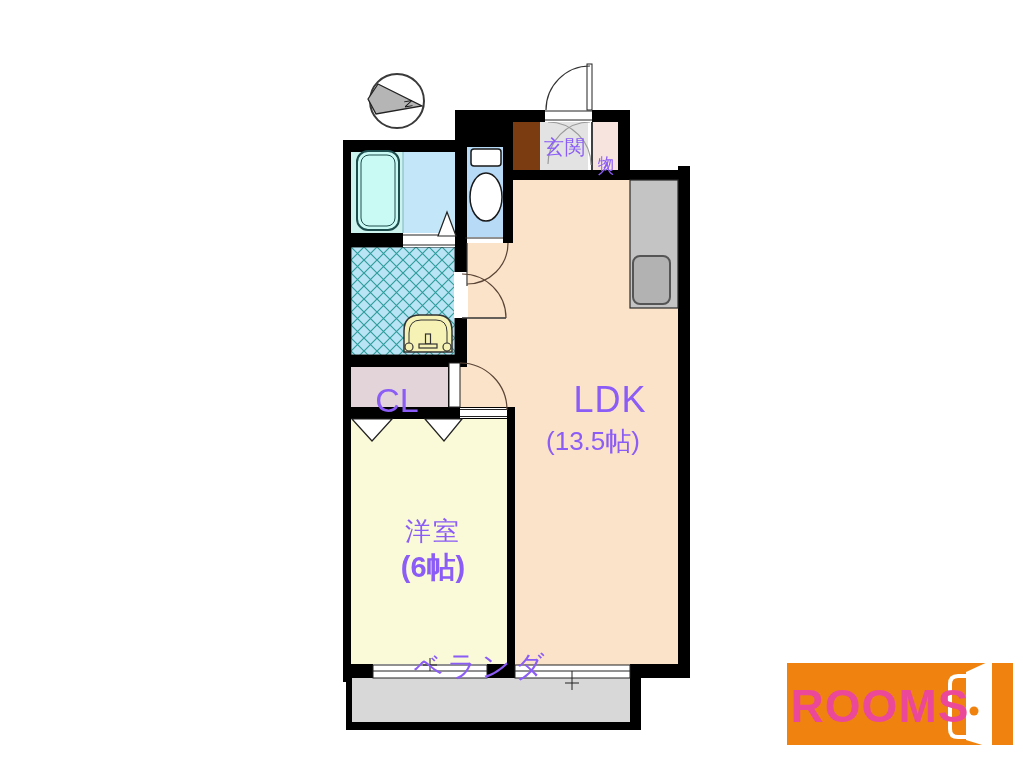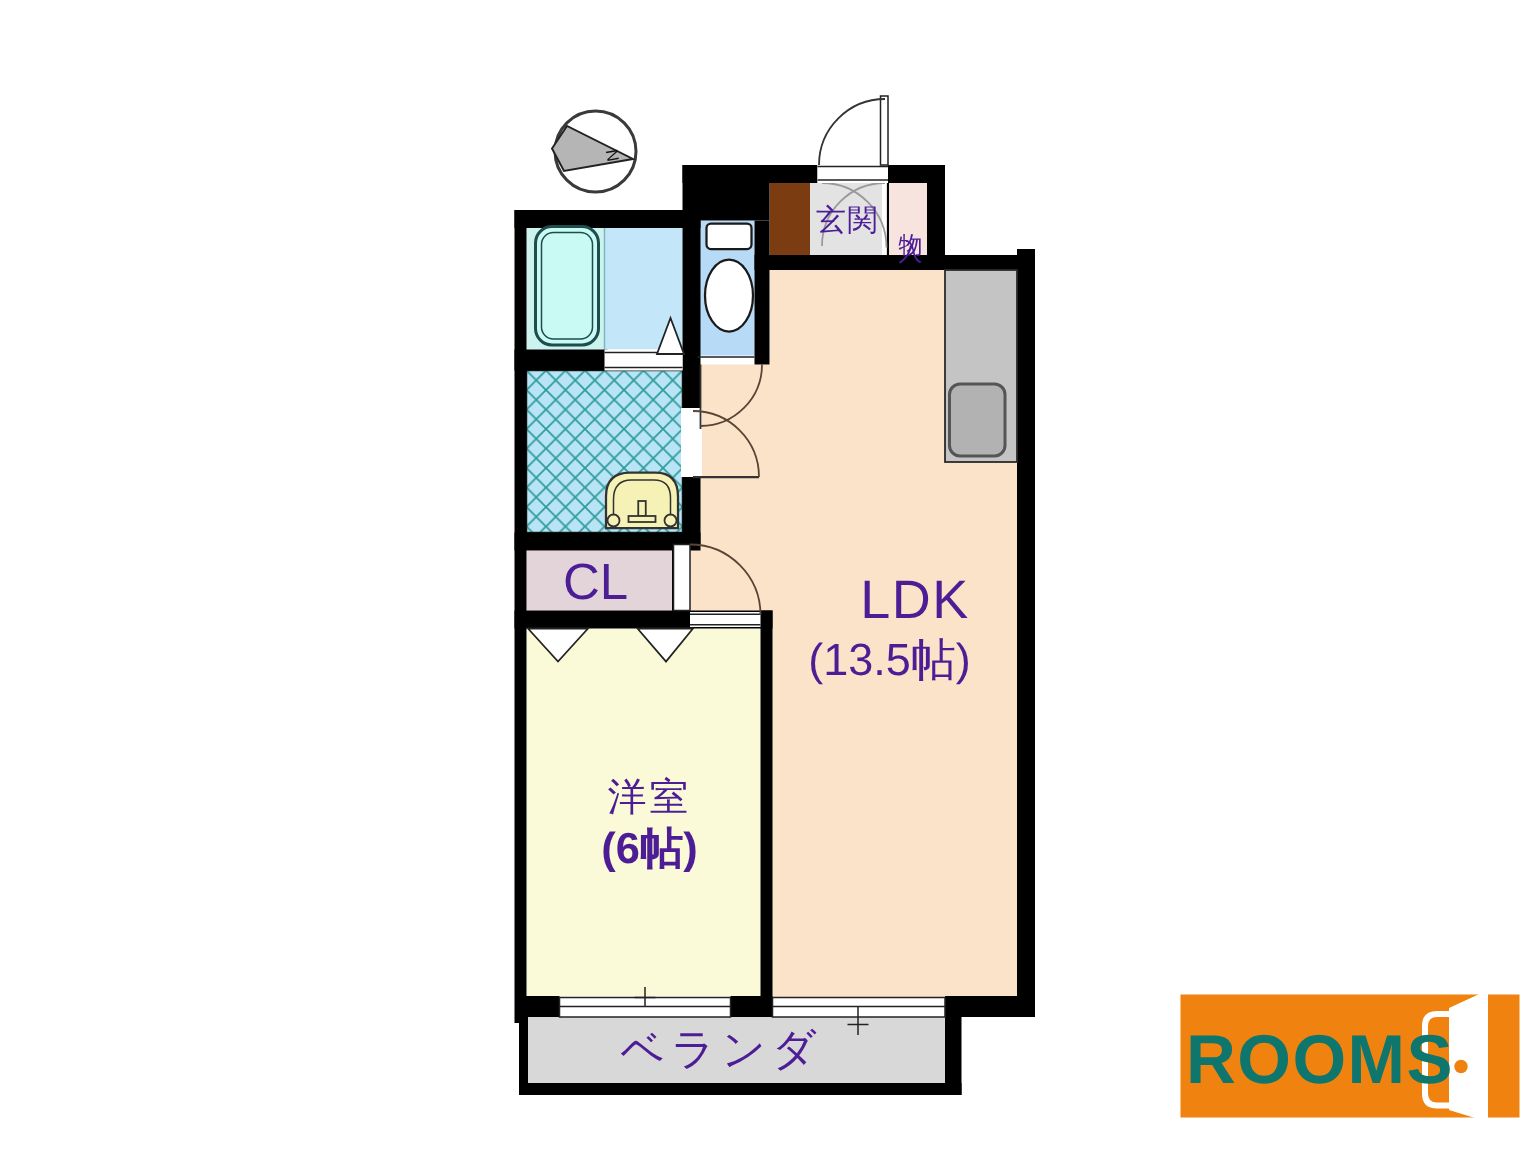--- a/index.html
+++ b/index.html
@@ -1,29 +1,29 @@
 <!DOCTYPE html>
 <html><head>
 <meta charset="utf-8">
 <style>
   html,body{margin:0;padding:0;background:#ffffff;}
   #stage{position:relative;width:1023px;height:768px;background:#ffffff;overflow:hidden;
          font-family:"Liberation Sans","DejaVu Sans",sans-serif;}
   #plan-svg{position:absolute;left:0;top:0;}
-  .lbl{position:absolute;transform:translate(-50%,-50%);white-space:nowrap;color:#4c1d95;
+  .lbl{position:absolute;transform:translate(-50%,-50%);white-space:nowrap;color:#8b5cf6;
        line-height:1;user-select:none;}
   .lbl-genkan{font-size:20px;letter-spacing:1px;}
   .lbl-storage{font-size:16px;writing-mode:vertical-rl;letter-spacing:3px;}
   .lbl-cl{font-size:34px;}
   .lbl-room{font-size:26px;letter-spacing:2px;}
   .lbl-ldk{font-size:36px;letter-spacing:1px;margin-left:17px;}
-  .lbl-size-l{font-size:30px;}
+  .lbl-size-l{font-size:26px;}
   .lbl-size-s{font-size:29px;font-weight:bold;}
   .lbl-veranda{font-size:29px;letter-spacing:4px;}
-  .lbl-logo{font-size:46px;font-weight:bold;color:#0f766e;letter-spacing:1px;}
+  .lbl-logo{font-size:46px;font-weight:bold;color:#ec4899;letter-spacing:1px;}
 </style>
 </head>
 <body>
 
 <div id="stage">
 
 <svg id="plan-svg" width="1023" height="768" viewBox="0 0 1023 768">
   <defs>
     <pattern id="xh" width="13" height="13" patternUnits="userSpaceOnUse">
       <path d="M0,0 L13,13 M13,0 L0,13" stroke="#2f9d9c" stroke-width="1.2" fill="none"></path>
@@ -170,19 +170,19 @@
     <path d="M984,676 L958,676 Q950,676 950,684 L950,729 Q950,737 958,737 L984,737" fill="none" stroke="#ffffff" stroke-width="4"></path>
     <polygon points="966,672 992,660 992,748 966,740" fill="#ffffff"></polygon>
     <circle cx="974" cy="711" r="4.5" fill="#f0830f"></circle>
   </g>
 </svg>
 
 <div class="lbl lbl-genkan" style="left:565px;top:147px;">玄関</div>
 <div class="lbl lbl-storage" style="left:606px;top:146px;">物入</div>
 <div class="lbl lbl-ldk" style="left:593px;top:400px;">LDK</div>
 <div class="lbl lbl-size-l" style="left:593px;top:441px;">(13.5帖)</div>
-<div class="lbl lbl-cl" style="left:397px;top:388px;text-align:right;">CL</div>
+<div class="lbl lbl-cl" style="left:397px;top:400px;text-align:right;">CL</div>
 <div class="lbl lbl-room" style="left:433px;top:531px;">洋室</div>
 <div class="lbl lbl-size-s" style="left:433px;top:567px;">(6帖)</div>
-<div class="lbl lbl-veranda" style="left:481px;top:701px;">ベランダ</div>
+<div class="lbl lbl-veranda" style="left:481px;top:666px;">ベランダ</div>
 <div class="lbl lbl-logo" style="left:880px;top:706px;">ROOMS</div>
 
 </div>
 
 </body></html>

